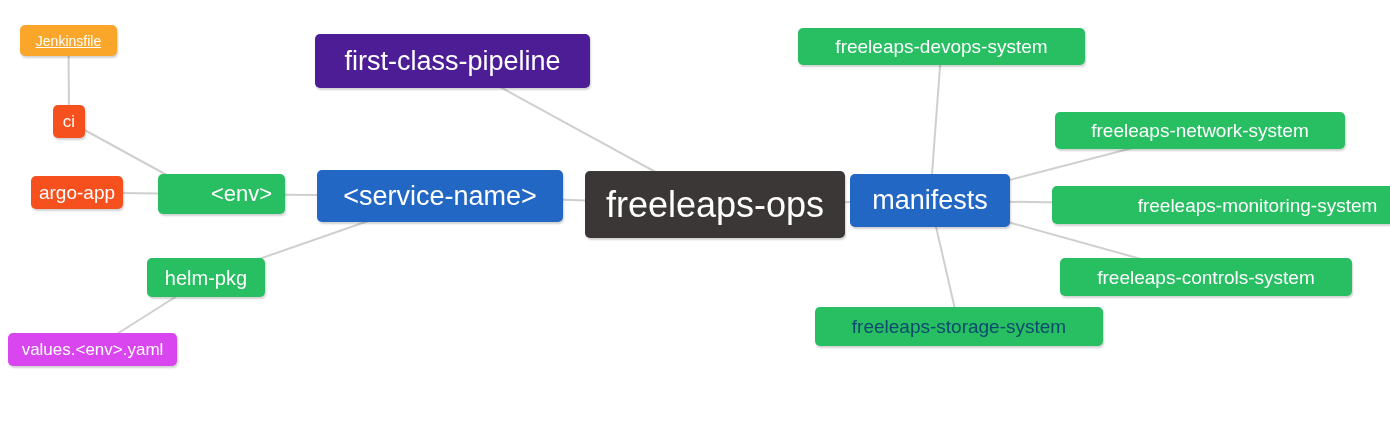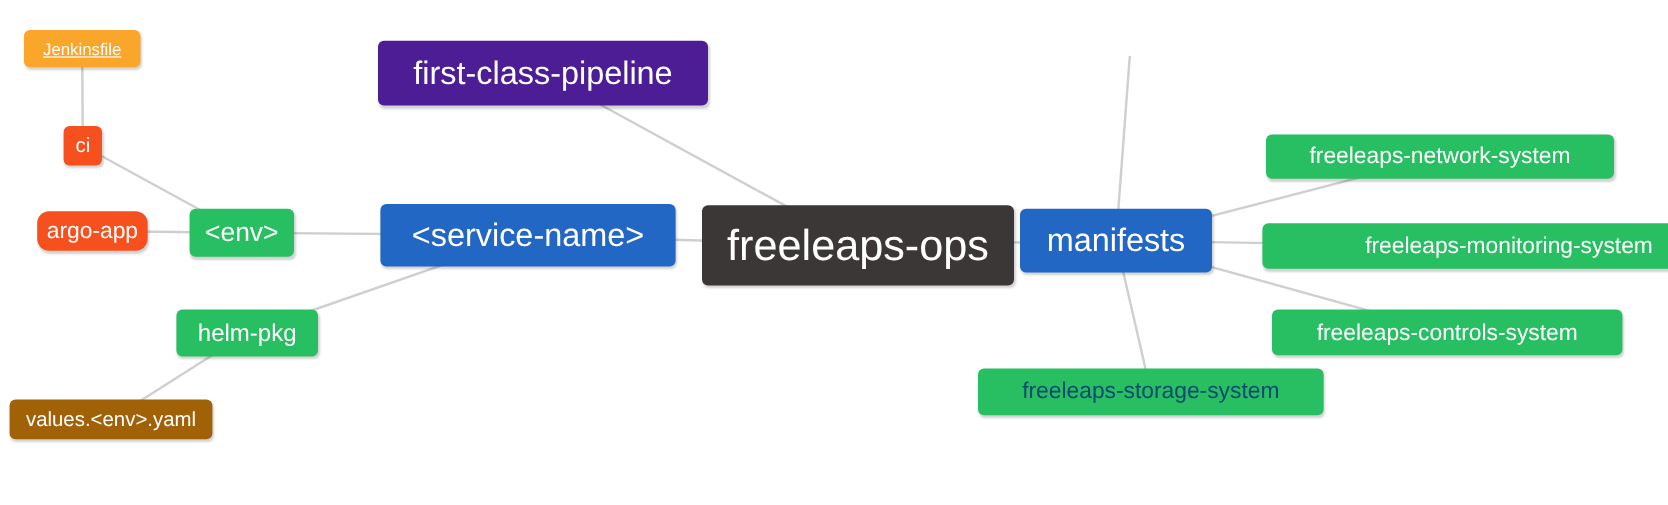--- a/index.html
+++ b/index.html
@@ -26,22 +26,22 @@
     border-radius: 5px;
     box-shadow: 1px 2px 2px rgba(0,0,0,0.18);
     white-space: nowrap;
     cursor: pointer;
     user-select: none;
     line-height: 1;
   }
   
   #node-jenkinsfile                  { left:20px;   top:25px;  width:97px;  height:31px; font-size:14px; }
   #node-ci                           { left:53px;   top:105px; width:32px;  height:33px; font-size:17px; }
-  #node-argo-app                     { left:31px;   top:176px; width:92px;  height:33px; font-size:19px;border-radius:10px; }
-  #node-env                          { left:158px;  top:174px; width:87px;  height:40px; font-size:22px; }
+  #node-argo-app                     { left:31px;   top:176px; width:92px;  height:33px; font-size:19px; }
+  #node-env                          { left:158px;  top:174px; width:87px;  height:40px; font-size:22px;padding-left:40px; }
   #node-first-class-pipeline         { left:315px;  top:34px;  width:275px; height:54px; font-size:27px; }
   #node-service-name                 { left:317px;  top:170px; width:246px; height:52px; font-size:27px; }
   #node-freeleaps-ops                { left:585px;  top:171px; width:260px; height:67px; font-size:36px; }
   #node-manifests                    { left:850px;  top:174px; width:160px; height:53px; font-size:27px; }
   #node-freeleaps-devops-system      { left:798px;  top:28px;  width:287px; height:37px; font-size:19px; }
   #node-freeleaps-network-system     { left:1055px; top:112px; width:290px; height:37px; font-size:19px; }
   #node-freeleaps-monitoring-system  { left:1052px; top:186px; width:321px; height:38px; font-size:19px;padding-left:45px; }
   #node-freeleaps-controls-system    { left:1060px; top:258px; width:292px; height:38px; font-size:19px; }
   #node-freeleaps-storage-system     { left:815px;  top:307px; width:288px; height:39px; font-size:19px; }
   #node-helm-pkg                     { left:147px;  top:258px; width:118px; height:39px; font-size:20px; }
@@ -69,19 +69,20 @@
     </svg>
 
   <div class="node" id="node-jenkinsfile" style="background: rgb(249, 166, 42); color: rgb(255, 255, 255); text-decoration: underline;">Jenkinsfile</div>
   <div class="node" id="node-ci" style="background: rgb(245, 80, 30); color: rgb(255, 255, 255);">ci</div>
   <div class="node" id="node-argo-app" style="background: rgb(245, 80, 30); color: rgb(255, 255, 255);">argo-app</div>
   <div class="node" id="node-env" style="background: rgb(39, 191, 98); color: rgb(255, 255, 255);">&lt;env&gt;</div>
   <div class="node" id="node-first-class-pipeline" style="background: #4c1d95; color: rgb(255, 255, 255);">first-class-pipeline</div>
   <div class="node" id="node-service-name" style="background: rgb(35, 103, 196); color: rgb(255, 255, 255);">&lt;service-name&gt;</div>
   <div class="node" id="node-freeleaps-ops" style="background: rgb(59, 55, 54); color: rgb(255, 255, 255);">freeleaps-ops</div>
   <div class="node" id="node-manifests" style="background: rgb(35, 103, 196); color: rgb(255, 255, 255);">manifests</div>
+  <div class="node" id="node-freeleaps-devops-system" style="background: rgb(39, 191, 98); color: rgb(255, 255, 255);">freeleaps-devops-system</div>
   <div class="node" id="node-freeleaps-network-system" style="background: rgb(39, 191, 98); color: rgb(255, 255, 255);">freeleaps-network-system</div>
   <div class="node" id="node-freeleaps-monitoring-system" style="background: rgb(39, 191, 98); color: rgb(255, 255, 255);">freeleaps-monitoring-system</div>
   <div class="node" id="node-freeleaps-controls-system" style="background: rgb(39, 191, 98); color: rgb(255, 255, 255);">freeleaps-controls-system</div>
   <div class="node" id="node-freeleaps-storage-system" style="background: rgb(39, 191, 98); color: #0c4a6e;">freeleaps-storage-system</div>
   <div class="node" id="node-helm-pkg" style="background: rgb(39, 191, 98); color: rgb(255, 255, 255);">helm-pkg</div>
-  <div class="node" id="node-values-env-yaml" style="background: #a16207; color: rgb(255, 255, 255);">values.&lt;env&gt;.yaml</div>
+  <div class="node" id="node-values-env-yaml" style="background: #d946ef; color: rgb(255, 255, 255);">values.&lt;env&gt;.yaml</div>
 </div>
 
 </body></html>

